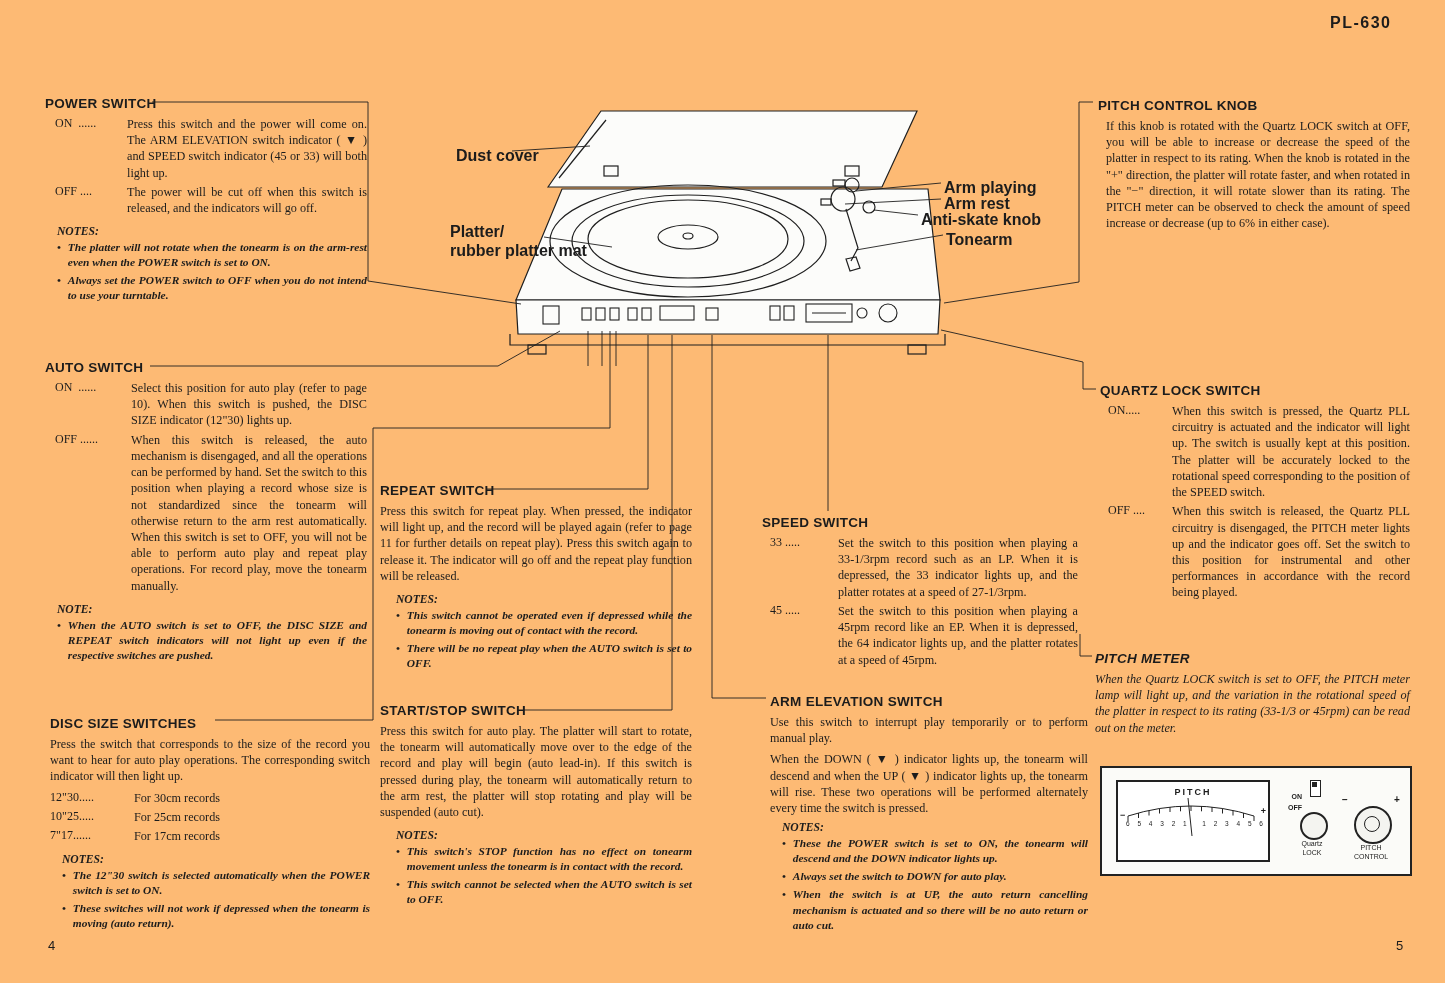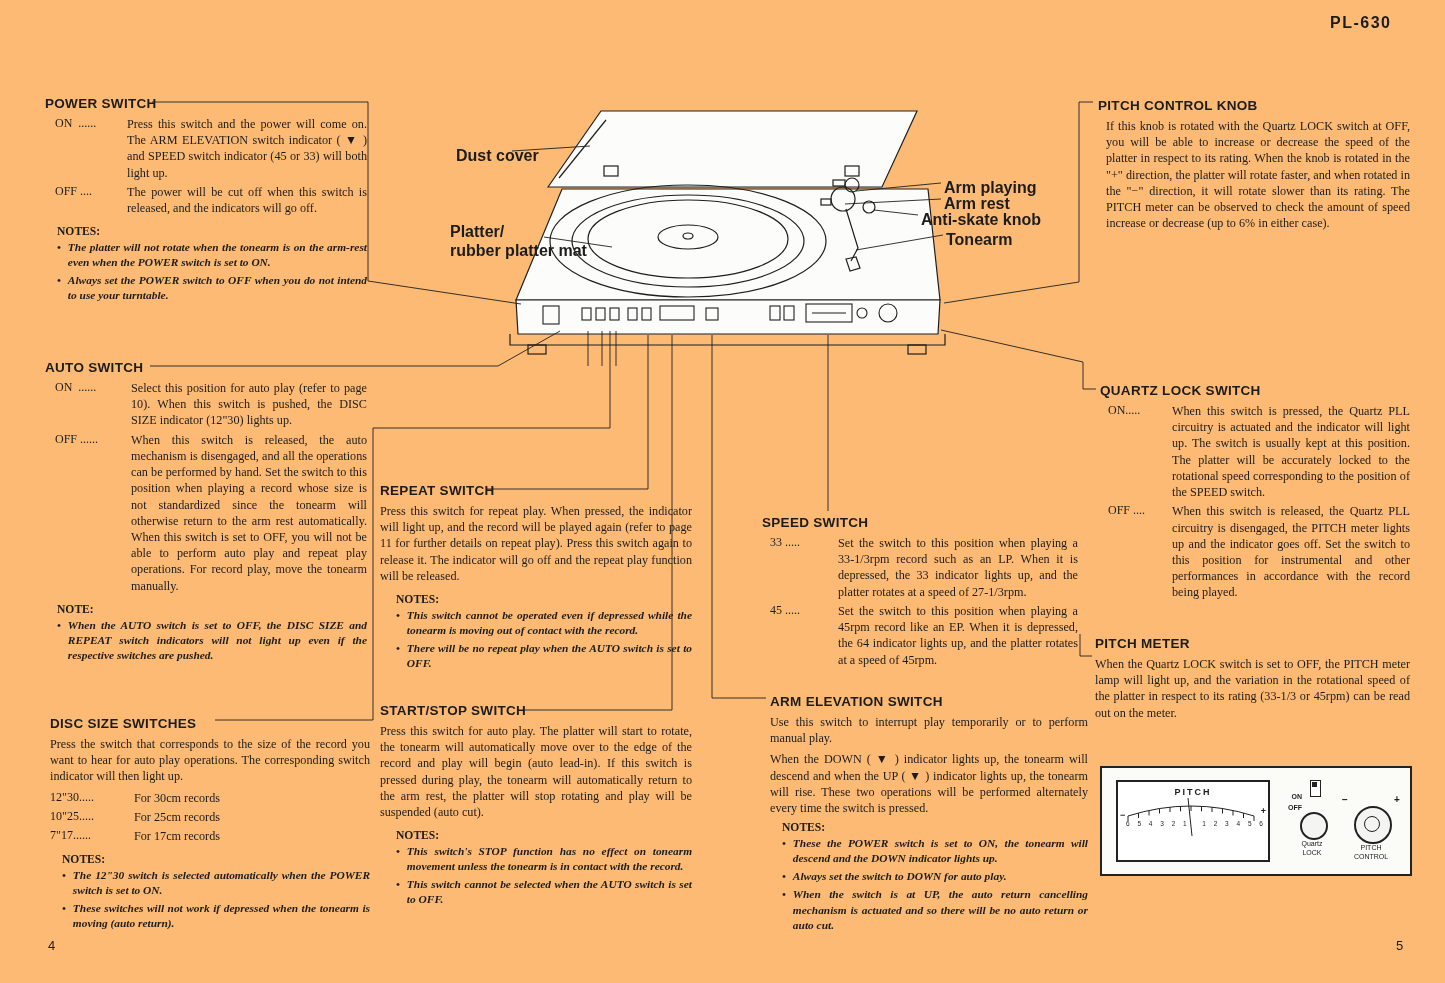--- a/index.html
+++ b/index.html
@@ -11,21 +11,21 @@
   .abs{position:absolute;z-index:2;}
   .model{font-family:"Liberation Sans",sans-serif;font-weight:700;font-size:16px;letter-spacing:1.5px;}
   .title{font-family:"Liberation Sans",sans-serif;font-weight:700;font-size:22px;letter-spacing:.4px;margin:0;}
   .heading{font-family:"Liberation Sans",sans-serif;font-weight:700;font-size:13.5px;letter-spacing:.3px;margin-bottom:5px;white-space:nowrap;}
   .para{font-size:12.2px;line-height:1.33;text-align:justify;margin:0 0 5px 0;}
   .indent{padding-left:8px;}
   .entry{display:flex;margin-bottom:3px;}
   .entry .term{flex:0 0 auto;font-size:12px;white-space:pre;}
   .entry .etext{flex:1;font-size:12.2px;line-height:1.33;text-align:justify;}
   .notes{margin-top:9px;padding-left:12px;}
-  .notes-label{font-weight:700;font-size:11.6px;margin-bottom:2px;}
+  .notes-label{font-style:italic;font-weight:700;font-size:11.6px;margin-bottom:2px;}
   .note{display:flex;gap:7px;font-style:italic;font-weight:700;font-size:11.4px;line-height:1.32;text-align:justify;margin-bottom:3px;}
   .bullet{flex:0 0 auto;}
   .bullet::before{content:"\2022";font-size:11px;}
   .dlabel{font-family:"Liberation Sans",sans-serif;font-weight:700;font-size:16px;line-height:1.2;white-space:nowrap;}
   .pagenum{font-family:"Liberation Sans",sans-serif;font-size:13px;}
   
   .meter-panel{border:2px solid #222;background:#fbfbf8;}
   .meter-face{position:absolute;left:14px;top:12px;width:150px;height:78px;border:2px solid #222;background:#fff;}
   .meter-title{position:absolute;left:0;top:5px;width:100%;text-align:center;
     font-family:"Liberation Sans",sans-serif;font-weight:700;font-size:9px;letter-spacing:2px;}
@@ -275,21 +275,21 @@
     <div class="entry" style="padding-left:8px;">
       <span class="term" style="flex-basis:64px;">ON.....</span>
       <span class="etext">When this switch is pressed, the Quartz PLL circuitry is actuated and the indicator will light up. The switch is usually kept at this position. The platter will be accurately locked to the rotational speed corresponding to the position of the SPEED switch.</span>
     </div>
     <div class="entry" style="padding-left:8px;">
       <span class="term" style="flex-basis:64px;">OFF ....</span>
       <span class="etext">When this switch is released, the Quartz PLL circuitry is disengaged, the PITCH meter lights up and the indicator goes off. Set the switch to this position for instrumental and other performances in accordance with the record being played.</span>
     </div>
   </section>
 
-  <section class="abs" style="left:1095px;top:636px;width:315px;">
+  <section class="abs" style="left:1095px;top:651px;width:315px;font-style:italic;">
     <div class="heading">PITCH METER</div>
     <p class="para">When the Quartz LOCK switch is set to OFF, the PITCH meter lamp will light up, and the variation in the rotational speed of the platter in respect to its rating (33-1/3 or 45rpm) can be read out on the meter.</p>
   </section>
 
   <div class="abs meter-panel" style="left:1100px;top:766px;width:308px;height:106px;">
     <div class="meter-face">
       <svg width="146" height="74" viewBox="0 0 146 74" style="position:absolute;left:0;top:0;">
         <g stroke="#222" stroke-width="1" fill="none">
           <path d="M10,34 Q73,14 136,34"></path>
           <line x1="10" y1="34" x2="10" y2="39"></line>

